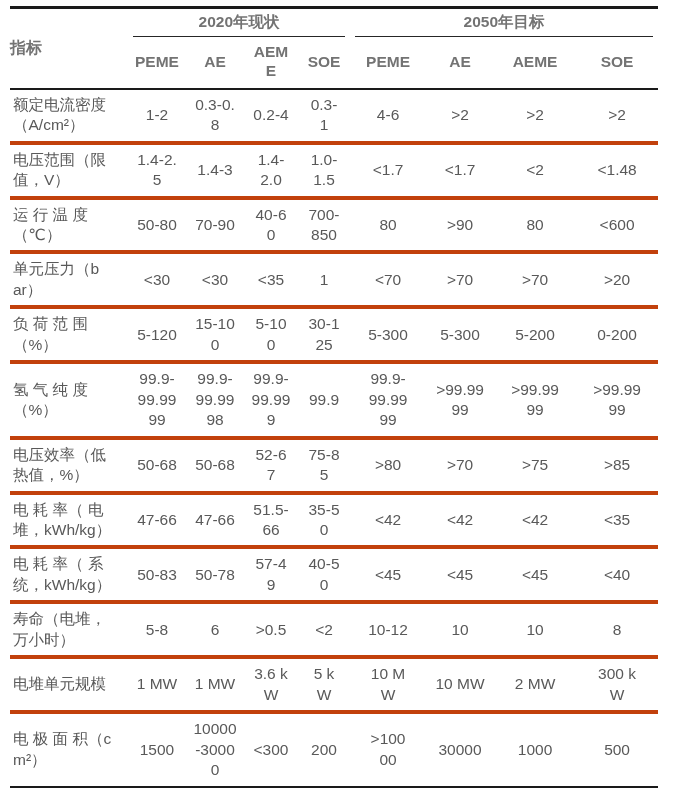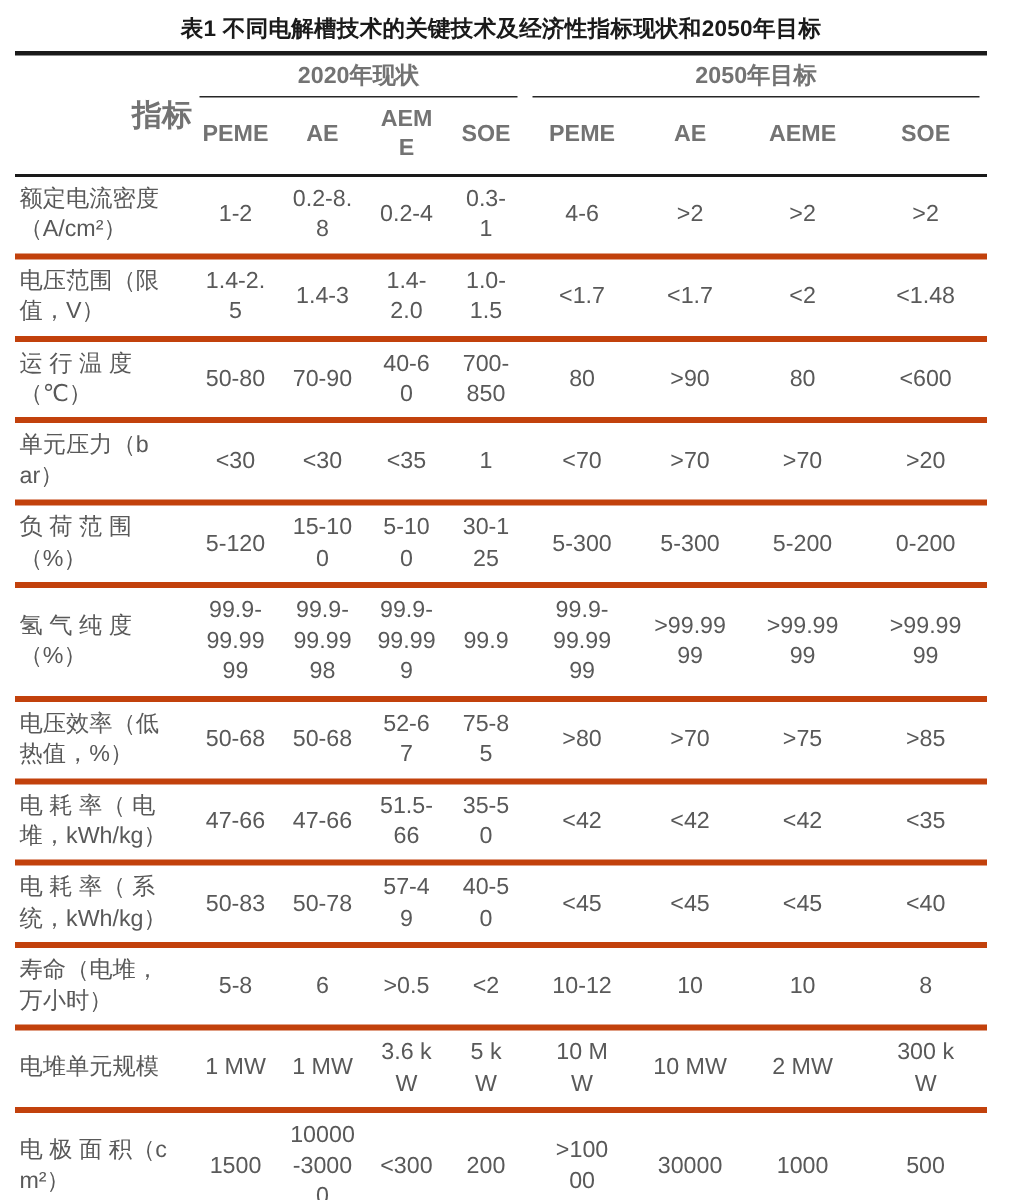--- a/index.html
+++ b/index.html
@@ -36,22 +36,22 @@
     border-bottom: 2.5px solid #1a1a1a;
   }
   thead th {
     color: #737373;
     font-weight: bold;
     font-size: 15.5px;
     vertical-align: middle;
     padding: 0;
   }
   th.corner-cell {
-    font-size: 20px;
-    text-align: right;
+    font-size: 16px;
+    text-align: left;
   }
   th.group-cell .group-underline {
     display: block;
     padding: 3px 0 3px 0;
     margin: 0 5px;
     border-bottom: 1.5px solid #262626;
   }
   th.col-cell {
     padding: 5px 0 7px 0;
     white-space: pre-line;
@@ -79,21 +79,20 @@
   }
   td.data-cell {
     text-align: center;
   }
 </style>
 </head>
 <body>
 
 <div class="page">
 
-  <div class="doc-title">表1 不同电解槽技术的关键技术及经济性指标现状和2050年目标</div>
 
   <table class="main-table">
     <colgroup>
       <col style="width:118px">
       <col style="width:58px">
       <col style="width:58px">
       <col style="width:54px">
       <col style="width:52px">
       <col style="width:76px">
       <col style="width:68px">
@@ -120,21 +119,21 @@
         <th class="col-cell">AE</th>
         <th class="col-cell">AEME</th>
         <th class="col-cell">SOE</th>
       </tr>
     </thead>
     <tbody>
         <tr>
           <td class="row-label">额定电流密度
 （A/cm²）</td>
           <td class="data-cell">1-2</td>
-          <td class="data-cell">0.2-8.
+          <td class="data-cell">0.3-0.
 8</td>
           <td class="data-cell">0.2-4</td>
           <td class="data-cell">0.3-
 1</td>
           <td class="data-cell">4-6</td>
           <td class="data-cell">&gt;2</td>
           <td class="data-cell">&gt;2</td>
           <td class="data-cell">&gt;2</td>
         </tr>
         <tr>

